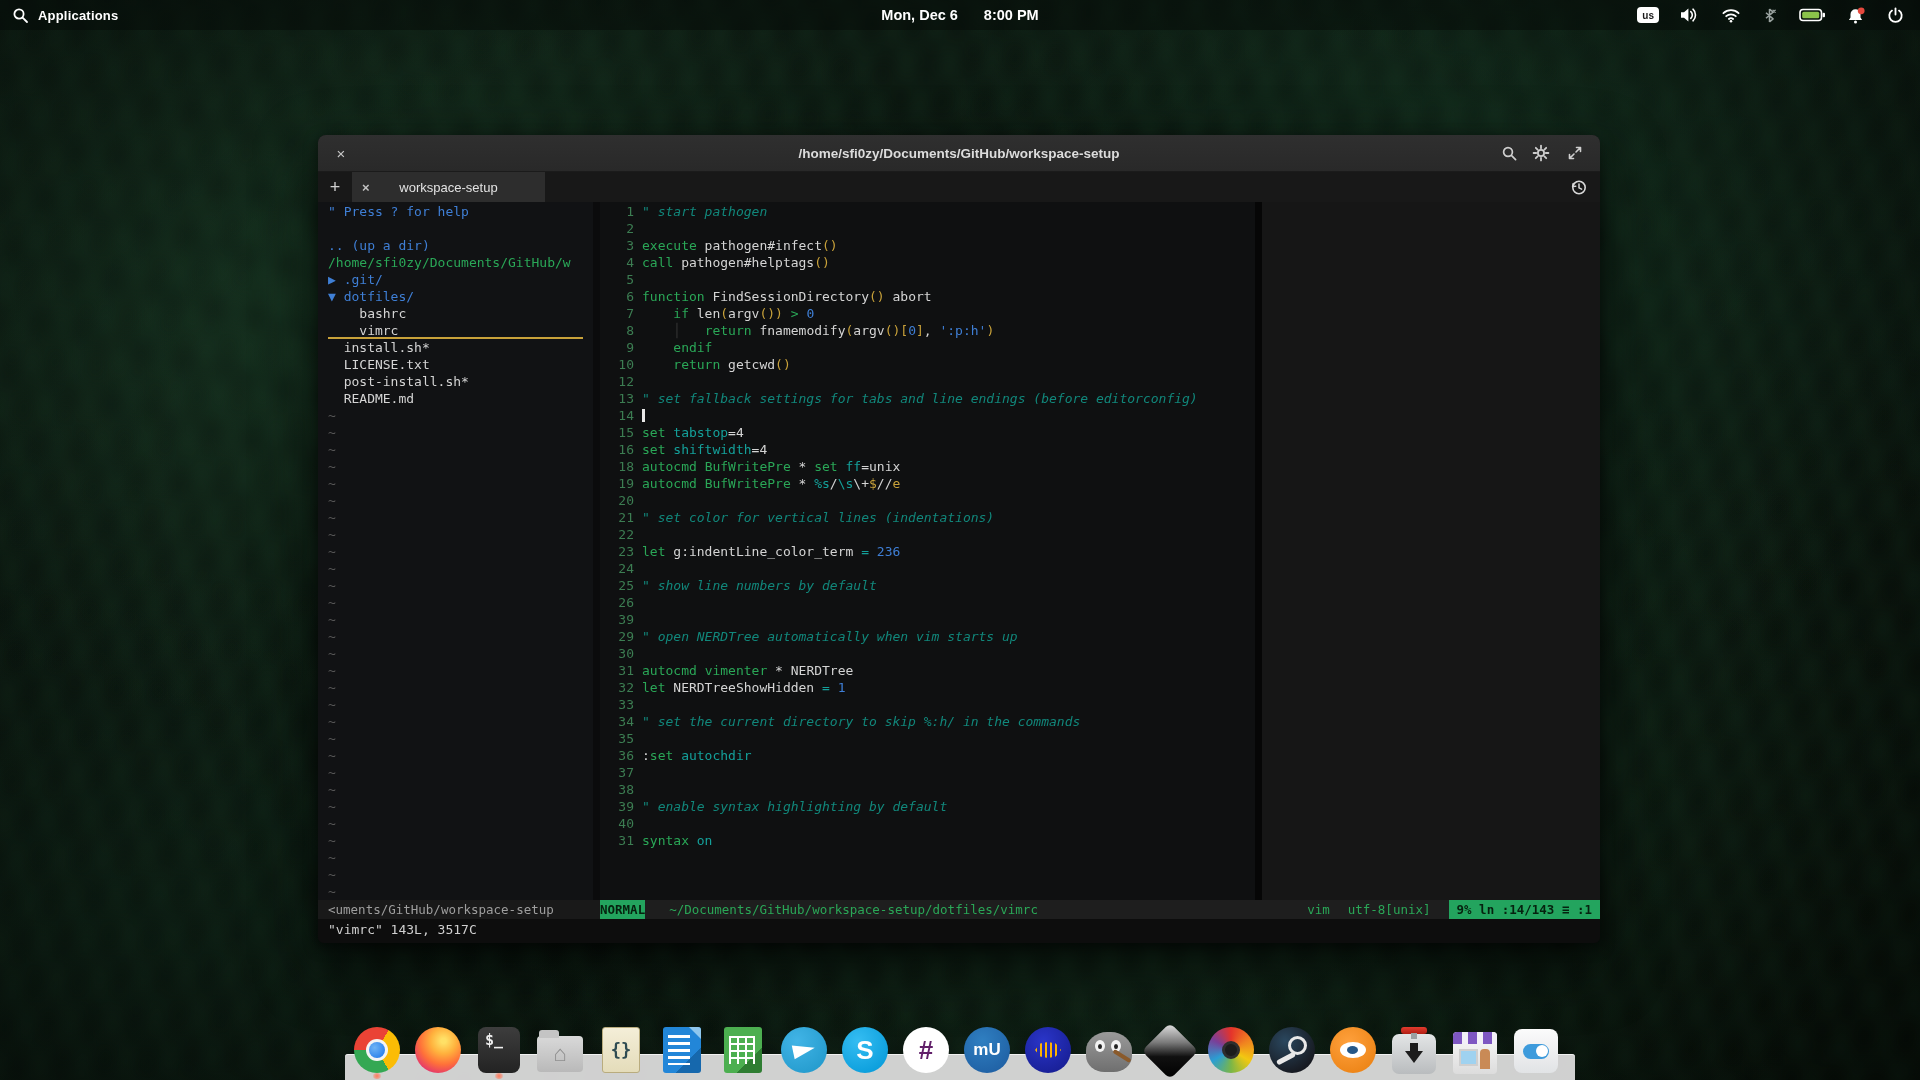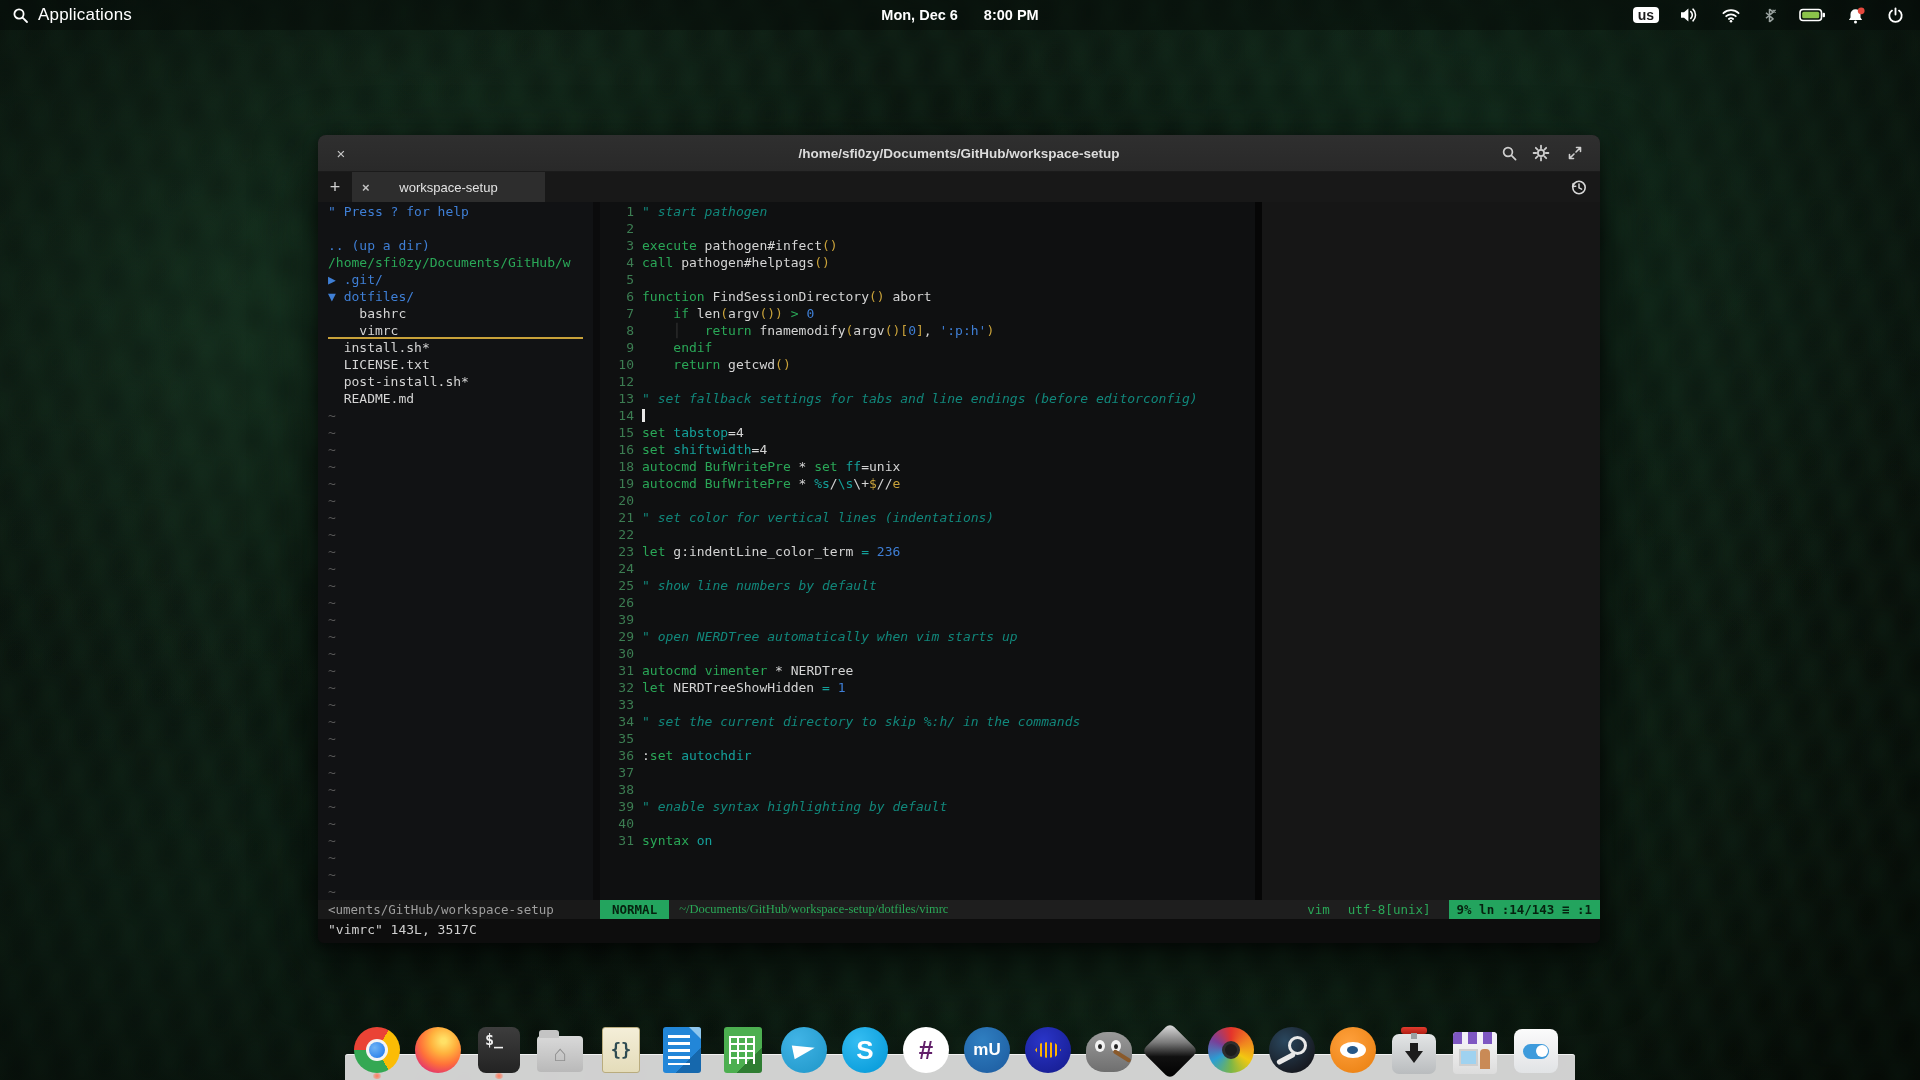--- a/index.html
+++ b/index.html
@@ -15,24 +15,24 @@
   .wall::before{content:"";position:absolute;inset:-40px;
     background:
       repeating-linear-gradient(72deg, rgba(40,92,58,.10) 0 16px, transparent 16px 42px),
       repeating-linear-gradient(-55deg, rgba(28,66,42,.12) 0 12px, transparent 12px 34px),
       repeating-linear-gradient(15deg, rgba(12,26,18,.25) 0 22px, transparent 22px 60px);
     filter:blur(7px);}
   .wall::after{content:"";position:absolute;inset:0;background:radial-gradient(1400px 900px at 50% 45%, transparent 55%, rgba(0,0,0,.45));}
   
   .panel{position:absolute;top:0;left:0;right:0;height:30px;background:rgba(4,8,6,.46);display:flex;align-items:center;color:#fff;z-index:50;}
   .panel-left{display:flex;align-items:center;gap:9px;padding-left:12px;cursor:default;}
-  .panel-left .txt{font-weight:normal;font-size:17px;letter-spacing:.2px;}
+  .panel-left .txt{font-weight:bold;font-size:13px;letter-spacing:.2px;}
   .panel-center{position:absolute;left:50%;transform:translateX(-50%);display:flex;gap:26px;font-weight:bold;font-size:14.5px;}
   .panel-right{margin-left:auto;display:flex;align-items:center;gap:21px;padding-right:16px;}
-  .kb-badge{background:#fff;color:#1a1a1a;font-weight:bold;font-size:14px;border-radius:4px;padding:1.5px 5px;line-height:13px;}
+  .kb-badge{background:#fff;color:#1a1a1a;font-weight:bold;font-size:10px;border-radius:4px;padding:1.5px 5px;line-height:13px;}
   .tray-ic{display:flex;align-items:center;justify-content:center;}
   
   .window{position:absolute;left:318px;top:135px;width:1282px;height:808px;border-radius:8px 8px 6px 6px;overflow:hidden;
     box-shadow:0 22px 60px rgba(0,0,0,.65),0 4px 14px rgba(0,0,0,.5);background:#101010;z-index:40;
     font-family:"DejaVu Sans Mono","Liberation Mono",monospace;}
   .titlebar{position:relative;height:36px;background:linear-gradient(#2f2f2f,#292929);border-bottom:1px solid #1b1b1b;}
   .wclose{position:absolute;left:12px;top:0;height:36px;width:22px;display:flex;align-items:center;justify-content:center;color:#c9c9c9;font-size:15px;font-family:"Liberation Sans",sans-serif;cursor:default;}
   .wtitle{position:absolute;inset:0;display:flex;align-items:center;justify-content:center;color:#dcdcdc;font-size:13.5px;font-weight:600;font-family:"Liberation Sans",sans-serif;}
   .tb-ic{position:absolute;top:0;height:36px;width:26px;display:flex;align-items:center;justify-content:center;}
   .tb-search{right:78px}.tb-gear{right:46px}.tb-expand{right:12px}
@@ -56,22 +56,22 @@
   .tk-cm{color:#11877b;font-style:italic}
   .tk-kw{color:#2aa757}
   .tk-id{color:#14a09a}
   .tk-num,.tk-str{color:#3f7fd6}
   .tk-par{color:#c9a23a}
   .tk-pl{color:#d4d4d4}
   .tk-gd{color:#353535}
   .tk-cur{display:inline-block;width:3px;height:13px;background:#e8e8e8;vertical-align:-2px;}
   .statusrow{display:flex;height:19px;font-size:12.5px;}
   .nt-status{width:272px;background:#191919;color:#9e9e9e;display:flex;align-items:center;padding-left:10px;white-space:pre;flex:none;}
-  .mode-badge{background:#23a45e;color:#06220f;font-weight:bold;display:flex;align-items:center;padding:0 12px;flex:none;}
-  .file-path{flex:1;background:#1e1e1e;color:#2aa757;display:flex;align-items:center;padding-left:10px;white-space:pre;font-family:Liberation Serif, serif;}
+  .mode-badge{background:#23a45e;color:#06220f;font-weight:bold;display:flex;align-items:center;padding:0 0;flex:none;}
+  .file-path{flex:1;background:#1e1e1e;color:#2aa757;display:flex;align-items:center;padding-left:24px;white-space:pre;}
   .ft-enc{background:#1e1e1e;color:#2aa757;display:flex;align-items:center;gap:18px;padding-right:18px;}
   .pos-badge{background:#23a45e;color:#06220f;font-weight:bold;display:flex;align-items:center;padding:5px 8px;flex:none;}
   .cmdrow{height:25px;background:#0d0d0d;color:#cfcfcf;font-size:13px;display:flex;align-items:flex-start;padding:3px 0 0 10px;white-space:pre;}
   
   .dock-platform{position:absolute;left:345px;bottom:0;width:1230px;height:26px;background:rgba(219,219,219,.95);border-radius:3px 3px 0 0;box-shadow:inset 0 1px 0 rgba(255,255,255,.7);z-index:60;}
   .dock-icons{position:absolute;left:352px;bottom:5px;display:flex;gap:11px;z-index:61;}
   .dock-icon{width:50px;height:50px;position:relative;display:flex;align-items:center;justify-content:center;}
   .run-dot{position:absolute;bottom:-4px;left:50%;transform:translateX(-50%);width:10px;height:6px;border-radius:50%;background:radial-gradient(circle,#ff7a5c 0%,rgba(255,122,92,.45) 55%,transparent 75%);}
   
   .chrome-ring{width:46px;height:46px;border-radius:50%;background:conic-gradient(from -90deg,#ea4335 0 120deg,#fbbc05 120deg 240deg,#34a853 240deg 360deg);display:flex;align-items:center;justify-content:center;}

